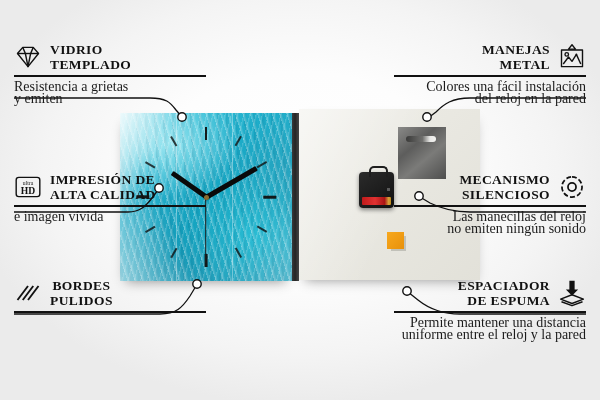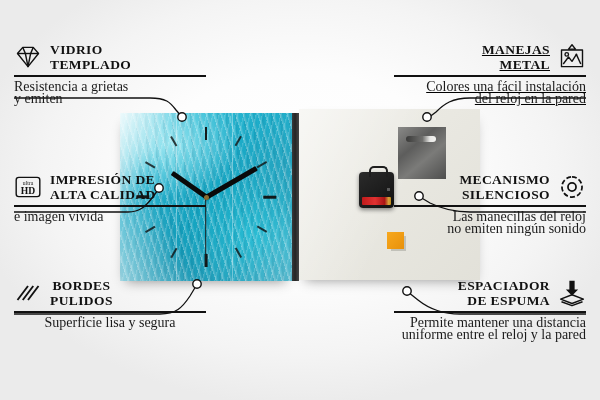--- a/index.html
+++ b/index.html
@@ -60,21 +60,21 @@
   .feat.right .head{justify-content:flex-end;}
   .ttl{font-weight:bold;font-size:13.5px;line-height:15px;letter-spacing:.4px;color:#111;}
   .feat.right .ttl{text-align:right;}
   .rule{height:1.6px;background:#111;margin:3px 0 4px;}
   .desc{font-size:14px;line-height:12.5px;color:#1b1b1b;}
   .feat.right .desc{text-align:right;}
   .ico{width:28px;height:28px;flex:0 0 28px;display:block;}
   #f1{left:14px;top:42px;}
   #f2{left:14px;top:172px;}
   #f3{left:14px;top:278px;text-align:center;}
-  #f4{left:394px;top:42px;text-decoration:underline;}
+  #f4{left:394px;top:42px;}
   #f5{left:394px;top:172px;}
   #f6{left:394px;top:278px;}
   #wires{position:absolute;inset:0;pointer-events:none;}
 </style>
 </head>
 <body>
 
 <div id="stage">
 
   <div id="product">
@@ -186,23 +186,20 @@
             <path d="M10 24 L22 8"></path>
             <path d="M16 24 L28 8"></path>
         </g>
       </svg>
       <div>
         <div class="ttl">BORDES</div>
         <div class="ttl">PULIDOS</div>
       </div>
     </div>
     <div class="rule"></div>
-    <div class="desc">
-      <div>Superficie lisa y segura</div>
-    </div>
   </div>
 
   <div class="feat right" id="f4">
     <div class="head">
       <div>
         <div class="ttl">MANEJAS</div>
         <div class="ttl">METAL</div>
       </div>
       <svg class="ico" viewBox="0 0 32 32">
         <g fill="none" stroke="#111" stroke-width="1.6" stroke-linejoin="round">

